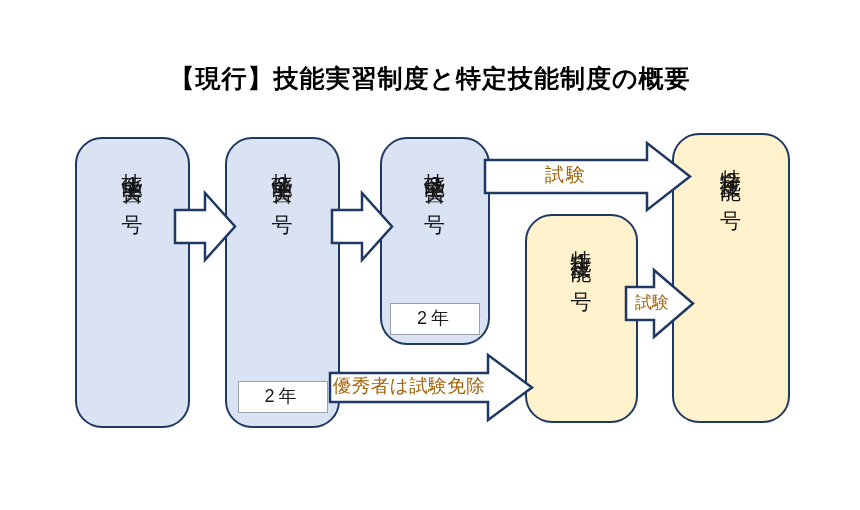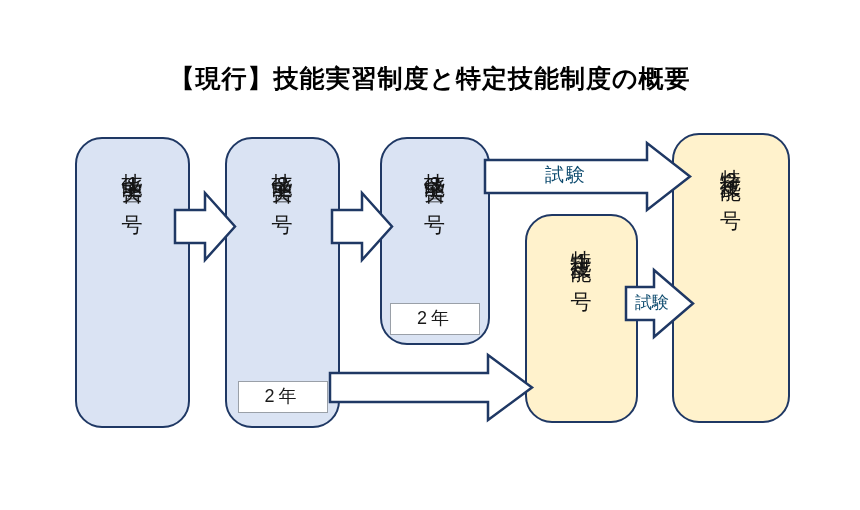--- a/index.html
+++ b/index.html
@@ -32,21 +32,21 @@
     position:absolute; left:50%; transform:translateX(-50%);
     background:#ffffff; border:1.3px solid #9aa0a8;
     font-size:18px; color:#1a1a1a; padding:4px 26px;
     letter-spacing:4px; white-space:nowrap; line-height:1.2;
   }
   .year.b1, .year.b2 { bottom:13px; }
   .year.b3 { bottom:8px; }
   .year.b4 { bottom:10px; }
   .overlay { position:absolute; left:0; top:0; width:860px; height:510px; }
   .overlay polygon { fill:#ffffff; stroke:#1f3864; stroke-width:2.5; stroke-linejoin:miter; }
-  .alabel { position:absolute; color:#0c4a6e; text-align:center; line-height:1.2; }
+  .alabel { position:absolute; color:#a16207; text-align:center; line-height:1.2; }
   .alabel.exam-top   { left:485px; top:154px; width:162px; font-size:19px; letter-spacing:2px; }
   .alabel.exemption  { left:330px; top:365px; width:158px; font-size:18.5px; letter-spacing:0.5px; }
   .alabel.exam-small { left:621px; top:283px; width:62px;  font-size:17px; }
 </style>
 </head>
 <body>
 
 <div class="canvas">
 
   <div class="title">【現行】技能実習制度と特定技能制度の概要</div>
@@ -75,15 +75,16 @@
 
   <svg class="overlay" viewBox="0 0 860 510" xmlns="http://www.w3.org/2000/svg">
     <polygon points="175,200 205,200 205,183 235,216.5 205,250 205,233 175,233"></polygon>
     <polygon points="332,200 362,200 362,183 392,216.5 362,250 362,233 332,233"></polygon>
     <polygon points="485,150 647,150 647,133 690,166.5 647,200 647,183 485,183"></polygon>
     <polygon points="330,363 488,363 488,345 532,377.5 488,410 488,392 330,392"></polygon>
     <polygon points="626,277 654,277 654,260 693,293.5 654,327 654,310 626,310"></polygon>
   </svg>
 
   <div class="alabel exam-top">試験</div>
+  <div class="alabel exemption">優秀者は試験免除</div>
   <div class="alabel exam-small">試験</div>
 
 </div>
 
 </body></html>

